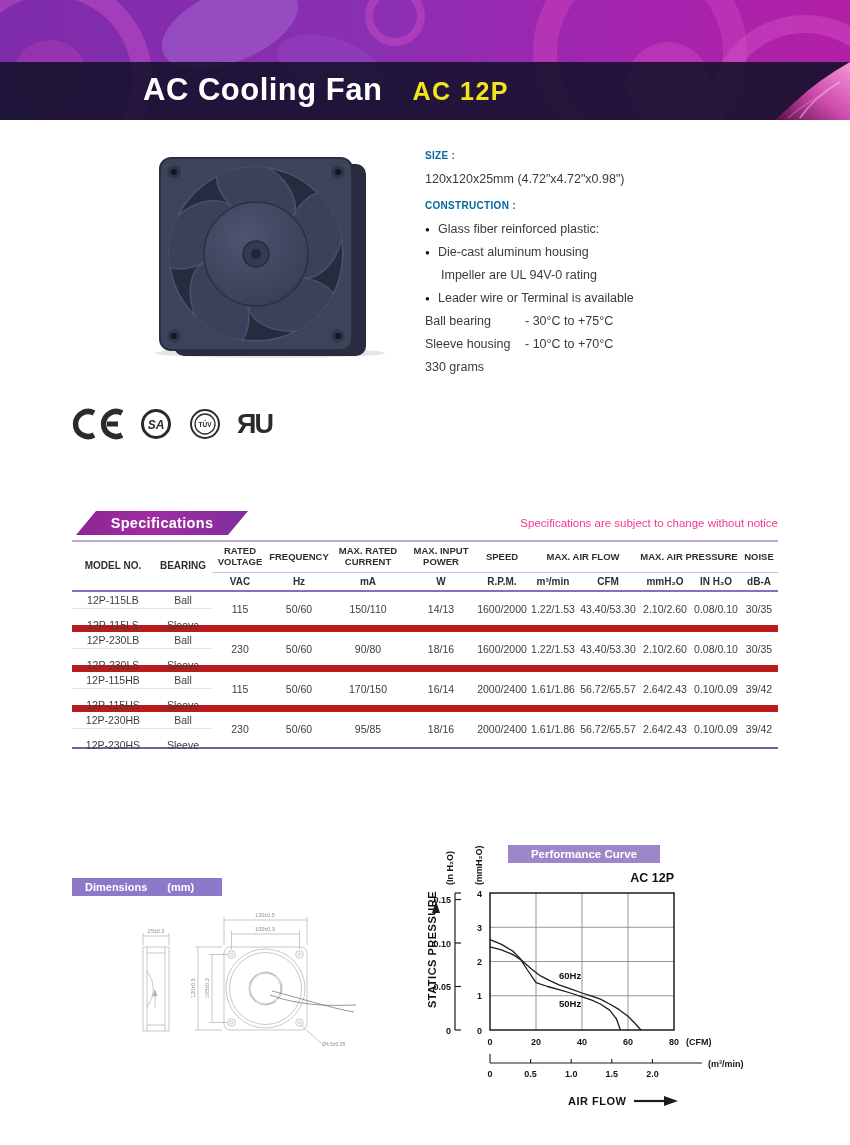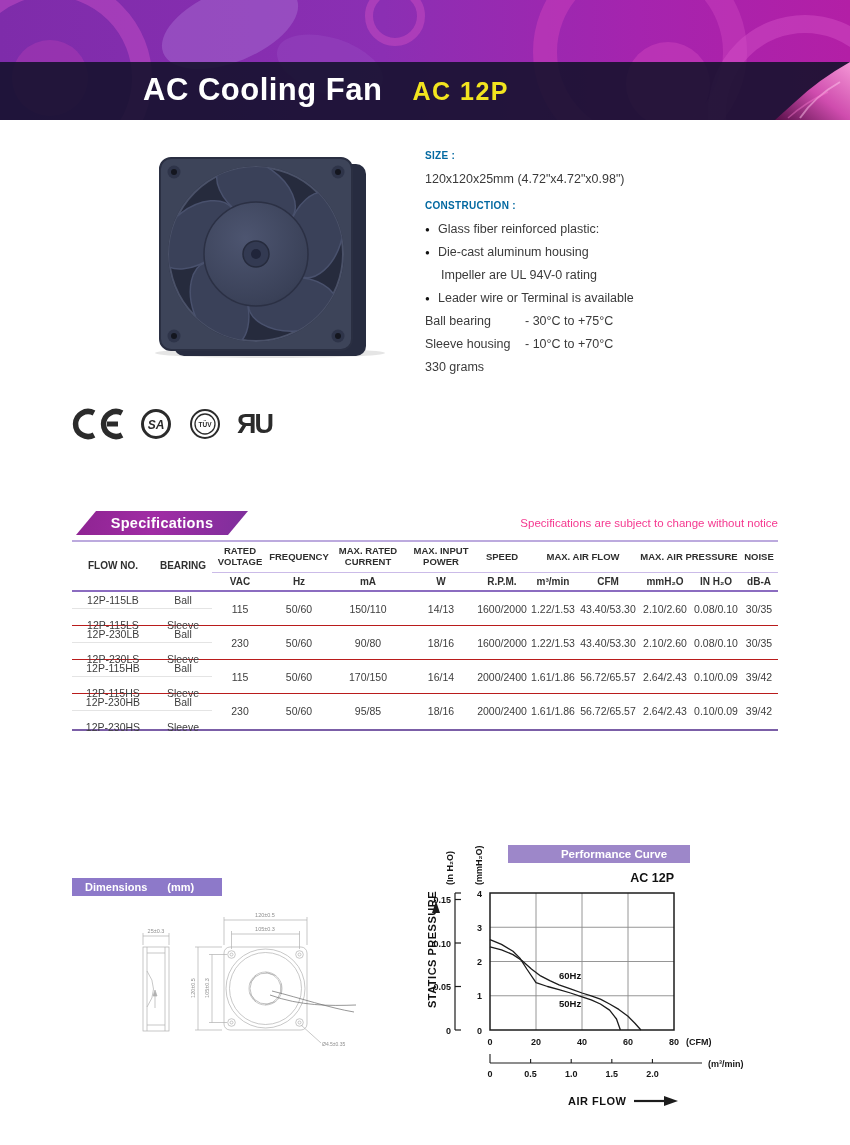--- a/index.html
+++ b/index.html
@@ -42,34 +42,34 @@
   .spec-table{left:72px;top:540px;width:706px;border-bottom:2px solid #7b5ea7;padding-bottom:2px;}
   .grid{display:grid;grid-template-columns:82px 58px 56px 62px 76px 70px 52px 50px 60px 54px 48px 38px;}
   .thead{grid-template-rows:30px 18px;border-top:2px solid #bcaade;border-bottom:2px solid #8b6cc0;
          font-weight:bold;color:#2f2f2f;}
   .hcell{display:flex;align-items:center;justify-content:center;text-align:center;
          font-size:9.5px;line-height:1.15;}
   .hspan2{grid-row:1/3;font-size:10px;}
   .hr1{grid-row:1;}
   .unit{grid-row:2;font-size:10px;border-top:1px solid #cbbbe8;}
   .group{grid-template-rows:16.5px 16.5px;color:#3d3d3d;font-size:10.5px;}
-  .group + .group{border-top:1px solid #b91c1c;}
+  .group + .group{border-top:7px solid #b91c1c;}
   .cell{display:flex;align-items:center;justify-content:center;text-align:center;}
   .r1{grid-row:1;}.r2{grid-row:2;margin-top:16px;}
   .r1.subline{border-bottom:1px solid #e4e4e4;}
   .vspan{grid-row:1/3;}
 
   
   .dim-banner{left:72px;top:878px;width:150px;height:18px;background:#8d79c9;
     display:flex;align-items:center;color:#fff;font-weight:bold;font-size:11px;padding-left:13px;gap:20px;box-sizing:border-box;}
   .dims-svg{left:125px;top:893px;}
 
   
   .perf-banner{left:508px;top:845px;width:152px;height:18px;background:#9d87c9;
-    display:flex;align-items:center;justify-content:center;color:#fff;font-weight:bold;font-size:11.5px;padding-left:30px;}
+    display:flex;align-items:center;justify-content:center;color:#fff;font-weight:bold;font-size:11.5px;}
   .chart-wrap{left:420px;top:840px;}
   .tick{font-size:9px;font-weight:bold;fill:#151515;}
   .slabel{font-size:9.5px;font-weight:bold;fill:#111;}
   .mlabel{font-size:12.5px;font-weight:bold;fill:#111;}
   .axmain{font-size:11px;font-weight:bold;fill:#111;letter-spacing:.5px;}
 </style>
 </head>
 <body>
 
 <div class="abs page-header">
@@ -194,21 +194,21 @@
   <div class="ul-mark">ЯU</div>
 </div>
 
 <div class="abs spec-banner">
   <span>Specifications</span>
 </div>
 <div class="spec-notice">Specifications are subject to change without notice</div>
 
 <div class="abs spec-table">
   <div class="grid thead">
-    <div class="hcell hspan2" style="grid-column:1">FLOW NO.</div>
+    <div class="hcell hspan2" style="grid-column:1">MODEL NO.</div>
     <div class="hcell hspan2" style="grid-column:2">BEARING</div>
     <div class="hcell hr1" style="grid-column:3">RATED VOLTAGE</div>
     <div class="hcell hr1" style="grid-column:4">FREQUENCY</div>
     <div class="hcell hr1" style="grid-column:5">MAX. RATED CURRENT</div>
     <div class="hcell hr1" style="grid-column:6">MAX. INPUT POWER</div>
     <div class="hcell hr1" style="grid-column:7">SPEED</div>
     <div class="hcell hr1" style="grid-column:8/10">MAX. AIR FLOW</div>
     <div class="hcell hr1" style="grid-column:10/12">MAX. AIR PRESSURE</div>
     <div class="hcell hr1" style="grid-column:12">NOISE</div>
     <div class="hcell unit" style="grid-column:3">VAC</div>

